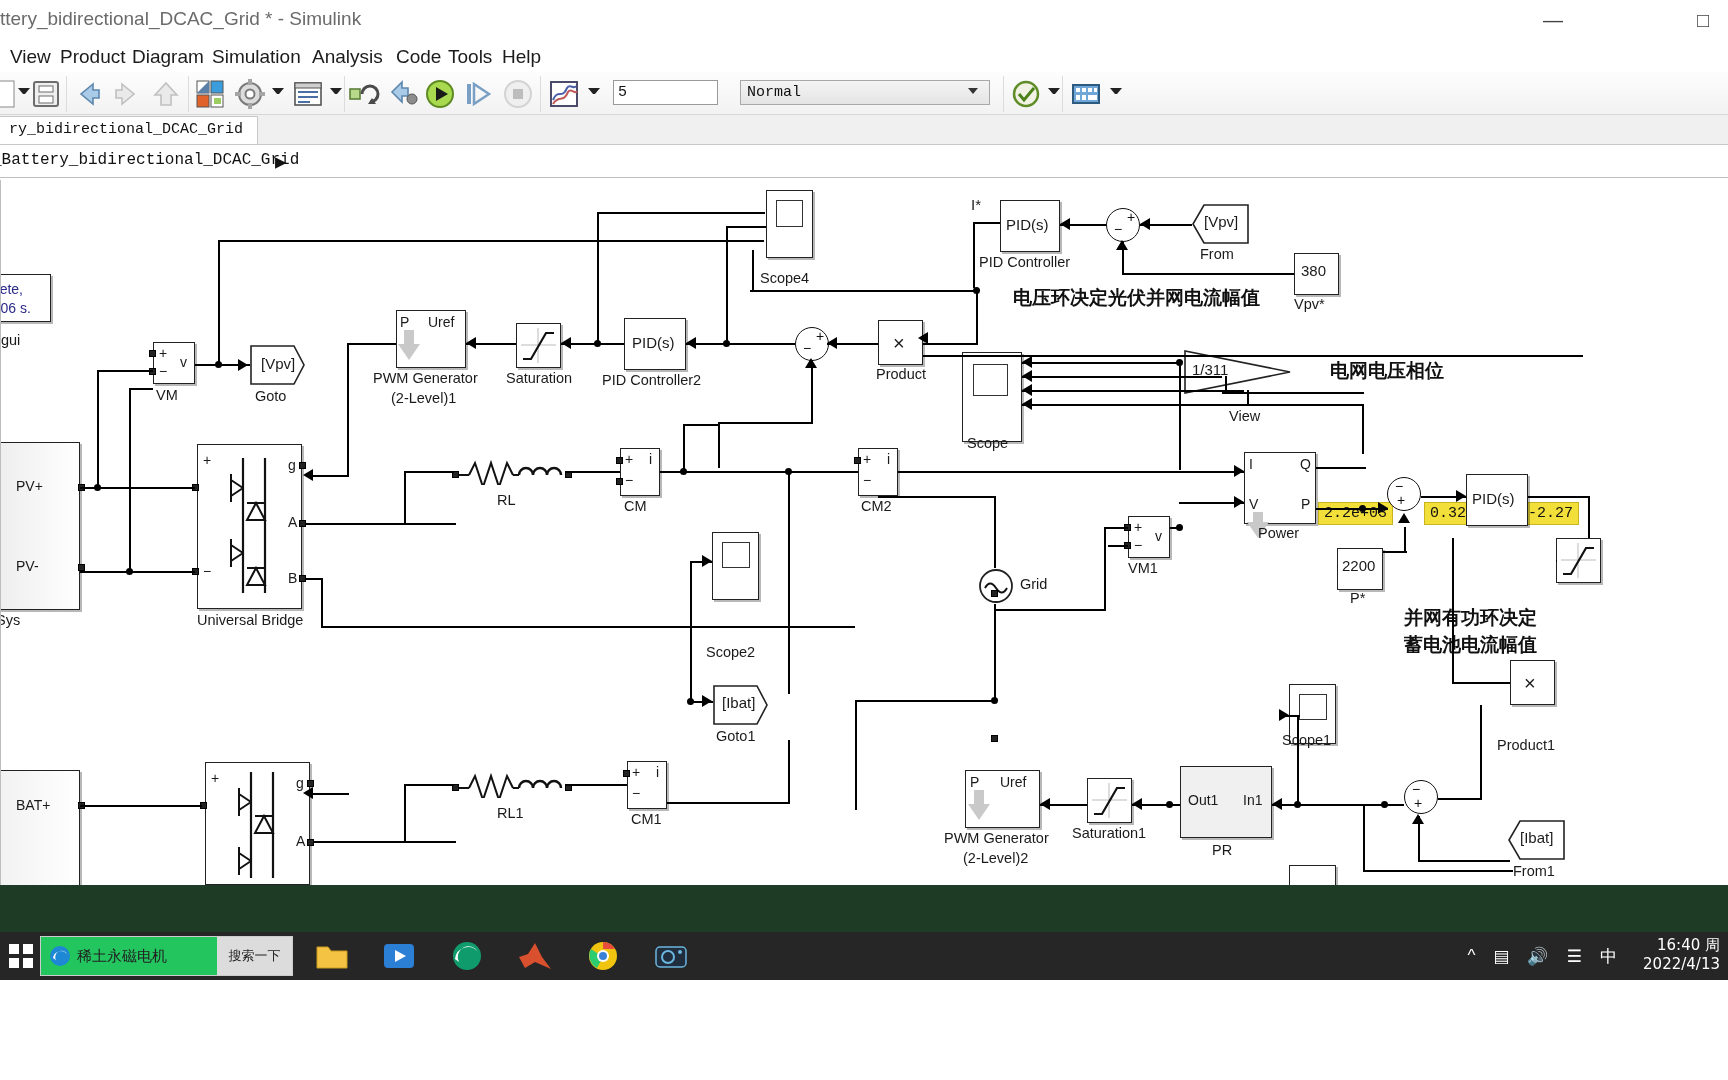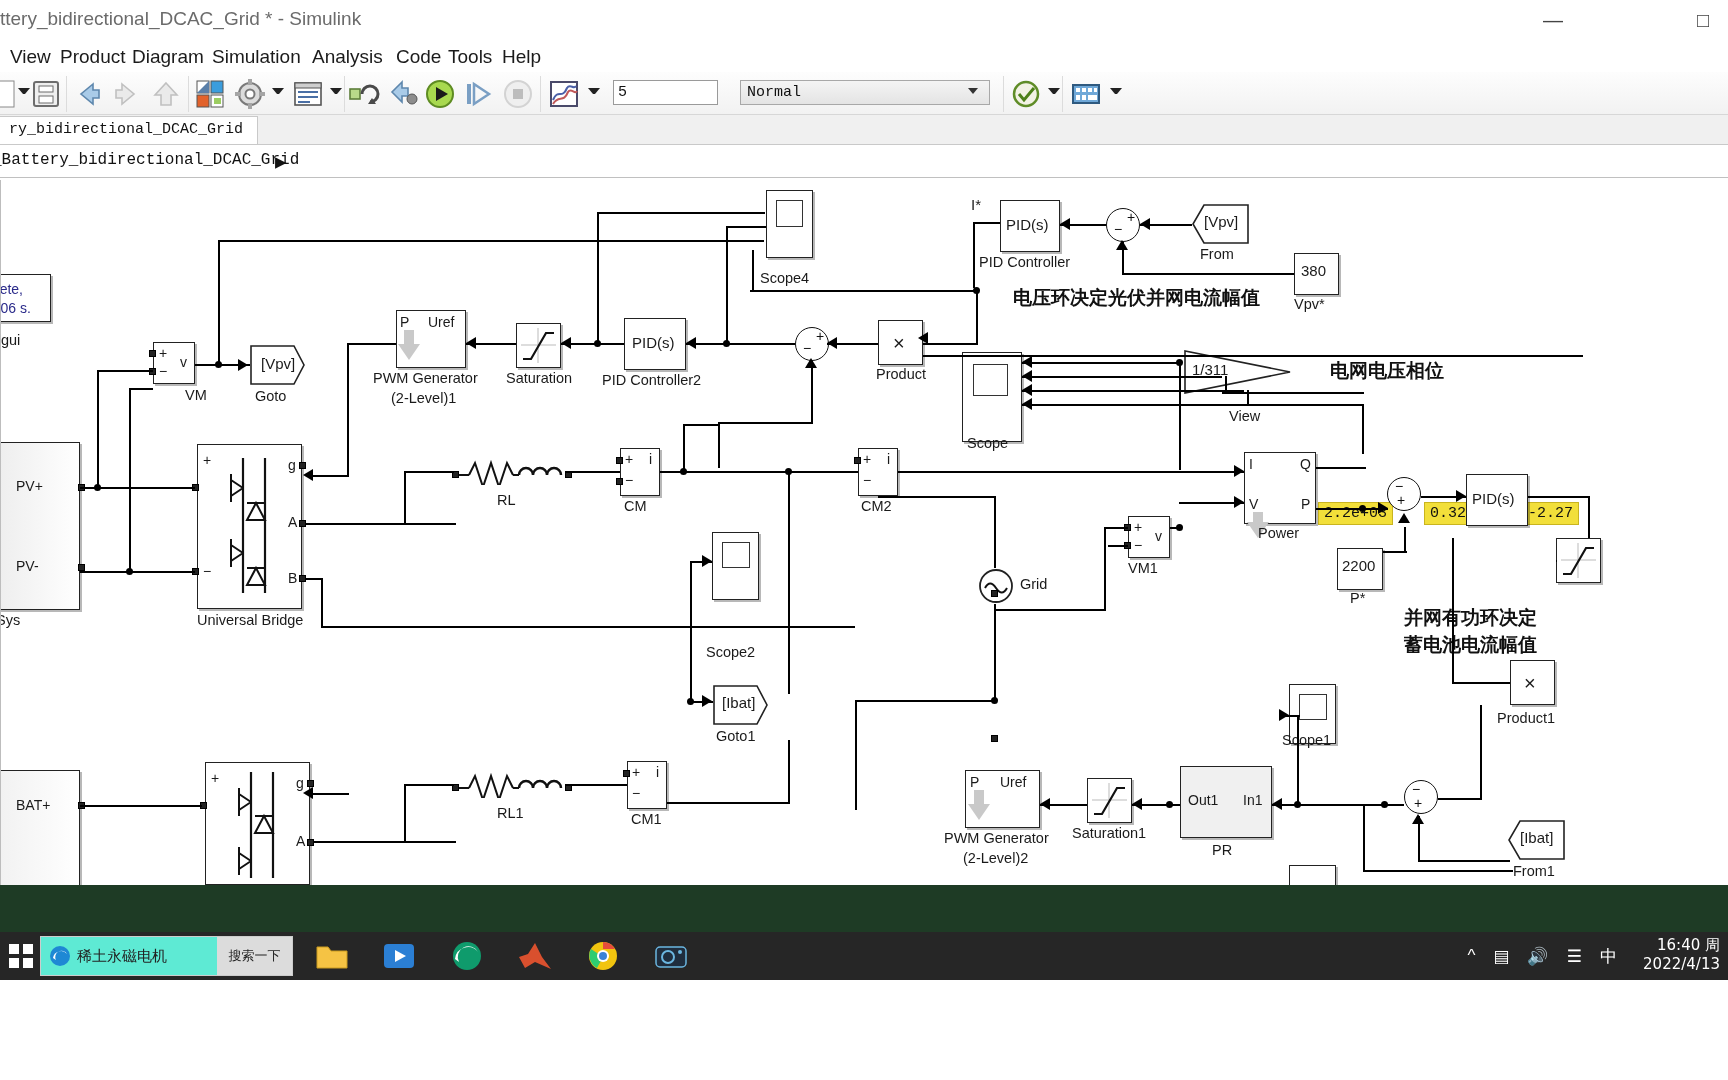--- a/index.html
+++ b/index.html
@@ -153,21 +153,21 @@
   #statusbar .stxt{position:absolute;top:20px;font-size:17px;color:#2222aa;}
   #statusbar .stxt2{position:absolute;top:20px;font-size:16px;color:#333;}
   #tbbar{
     position:absolute;left:0;top:932px;width:1728px;height:48px;
     background:#262626; display:flex; align-items:center;
   }
   #desktop{position:absolute;left:0;top:885px;width:1728px;height:47px;background:#1e3b25;}
   .tbico{position:absolute;top:938px;width:38px;height:36px;}
   #searchbox{
     position:absolute;left:40px;top:936px;width:253px;height:40px;
-    background:#5eead4;border:1px solid #ccc; display:flex;align-items:center;
+    background:#22c55e;border:1px solid #ccc; display:flex;align-items:center;
   }
   #searchbox .sbtxt{font-size:15px;color:#222;margin-left:36px;font-family:"DejaVu Sans",sans-serif;}
   #searchbox .sbbtn{
     position:absolute;right:0;top:0;height:38px;width:75px;background:#dcdcdc;
     font-size:13px;color:#222;display:flex;align-items:center;justify-content:center;
     font-family:"DejaVu Sans",sans-serif;
   }
   #tray{position:absolute;right:10px;top:932px;height:48px;display:flex;align-items:center;color:#fff;}
   #clock{position:absolute;right:8px;top:936px;color:#fff;font-size:15px;text-align:right;line-height:19px;
          font-family:"DejaVu Sans",sans-serif;}
@@ -322,21 +322,21 @@
   <div class="port" style="left:78px; top:384px;"></div>
 
   <div class="blk" style="left:-30px; top:590px; width:110px; height:120px; background:linear-gradient(90deg,#ededed,#fff);"></div>
   <div class="pinlbl" style="left:16px; top:617px;">BAT+</div>
   <div class="port" style="left:78px; top:622px;"></div>
 
   <div class="blk" style="left:153px; top:162px; width:42px; height:42px;"></div>
   <div class="pinlbl" style="left:159px; top:165px;">+</div>
   <div class="pinlbl" style="left:159px; top:183px;">−</div>
   <div class="pinlbl" style="left:180px; top:174px;">v</div>
-  <div class="lbl" style="left:156px; top:207px;margin-left:29px;">VM</div>
+  <div class="lbl" style="left:156px; top:207px;">VM</div>
   <div class="port" style="left:149px; top:170px;"></div>
   <div class="port" style="left:149px; top:188px;"></div>
 
   <svg class="gotoblk" style="left:250px; top:165px; width:55px; height:40px;" viewBox="0 0 55 40">
     <path d="M1 1 L44 1 L54 20 L44 39 L1 39 Z" fill="#fff" stroke="#222" stroke-width="1.6"></path>
   </svg>
   <div class="txtblk" style="left:261px; top:175px;">[Vpv]</div>
   <div class="lbl" style="left:255px; top:208px;">Goto</div>
 
   <div class="blk" style="left:396px; top:130px; width:70px; height:58px;"></div>
@@ -547,21 +547,21 @@
   <div class="pinlbl" style="left:1188px; top:612px;">Out1</div>
   <div class="pinlbl" style="left:1243px; top:612px;">In1</div>
   <div class="lbl" style="left:1212px; top:662px;">PR</div>
 
   <div class="scopeblk" style="left:1289px; top:504px; width:47px; height:60px;"></div>
   <div class="scopein" style="left:1299px; top:514px; width:28px; height:26px;"></div>
   <div class="lbl" style="left:1282px; top:552px;">Scope1</div>
 
   <div class="blk" style="left:1510px; top:480px; width:45px; height:45px;"></div>
   <div class="txtblk" style="left:1524px; top:492px; font-size:20px;">×</div>
-  <div class="lbl" style="left:1497px; top:530px;">Product1</div>
+  <div class="lbl" style="left:1497px; top:557px;">Product1</div>
 
   <svg class="gotoblk" style="left:1508px; top:640px; width:57px; height:40px;" viewBox="0 0 57 40">
     <path d="M12 1 L56 1 L56 39 L12 39 L1 20 Z" fill="#fff" stroke="#222" stroke-width="1.6"></path>
   </svg>
   <div class="txtblk" style="left:1520px; top:649px;">[Ibat]</div>
   <div class="lbl" style="left:1513px; top:683px;">From1</div>
 
   <div class="sumc" style="left:1404px; top:600px;"></div>
   <div class="sgn" style="left:1412px; top:601px;">−</div>
   <div class="sgn" style="left:1414px; top:615px;">+</div>

